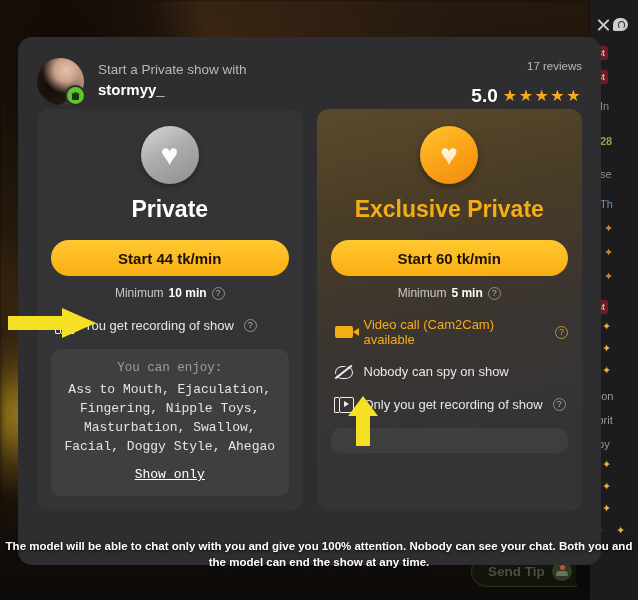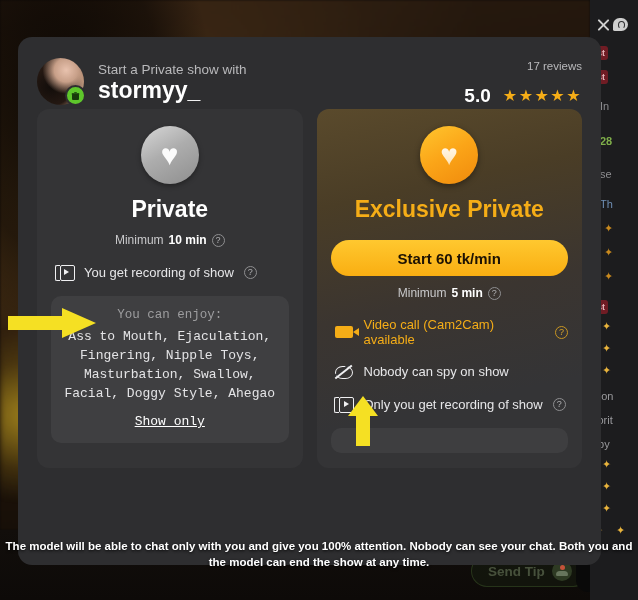--- a/index.html
+++ b/index.html
@@ -170,25 +170,25 @@
     background: #5ec62b; border: 2.5px solid #2e2e30;
     display: flex; align-items: center; justify-content: center;
   }
   .avatar-lock::after {
     content: ""; width: 7px; height: 6px; border-radius: 1px;
     background: #183a0b; margin-top: 2px;
     box-shadow: 0 -4px 0 -2.2px #183a0b, -2.4px -3px 0 -2.2px #183a0b, 2.4px -3px 0 -2.2px #183a0b;
   }
   .header-titles { margin-left: 14px; }
   .header-sub { color: #b9b9bb; font-size: 13.5px; line-height: 17px; }
-  .header-name { color: #ffffff; font-size: 23px; font-weight: bold; line-height: 24px; }
+  .header-name { color: #ffffff; font-size: 15px; font-weight: bold; line-height: 24px; }
 
   .header-rating { margin-left: auto; text-align: right; padding-top: 2px; }
   .reviews-txt { color: #b9b9bb; font-size: 11.5px; line-height: 15px; }
-  .rating-row { display: flex; align-items: center; gap: 12px; margin-top: 11px; }
+  .rating-row { display: flex; align-items: center; gap: 5px; margin-top: 11px; }
   .rating-val { color: #ffffff; font-size: 19px; font-weight: bold; }
   .stars { color: #f5ad17; font-size: 16px; letter-spacing: 1.5px; }
 
   .cards { display: flex; gap: 14px; padding: 0 19px; }
 
   .card { width: 275px; border-radius: 12px; padding: 17px 14px 15px; }
   .card-private { background: #343436; }
   .card-excl {
     background: linear-gradient(168deg, #5a4a2c 0%, #4a3d26 24%, #3b3530 52%, #343436 78%, #343436 100%);
   }
@@ -381,20 +381,21 @@
       </div>
     </div>
 
     <div class="cards">
 
       <div class="card card-private">
         <div class="heart-circle heart-silver">
           <span class="heart-glyph">♥</span>
         </div>
         <div class="card-title">Private</div>
+        <button class="start-btn">Start 44 tk/min</button>
         <div class="min-row">
           <span>Minimum</span>
           <b>10 min</b>
           <span class="qmark">?</span>
         </div>
 
         <div class="feat-row">
           <span class="ic">
               <span class="ic-rec">
                 <i></i>

